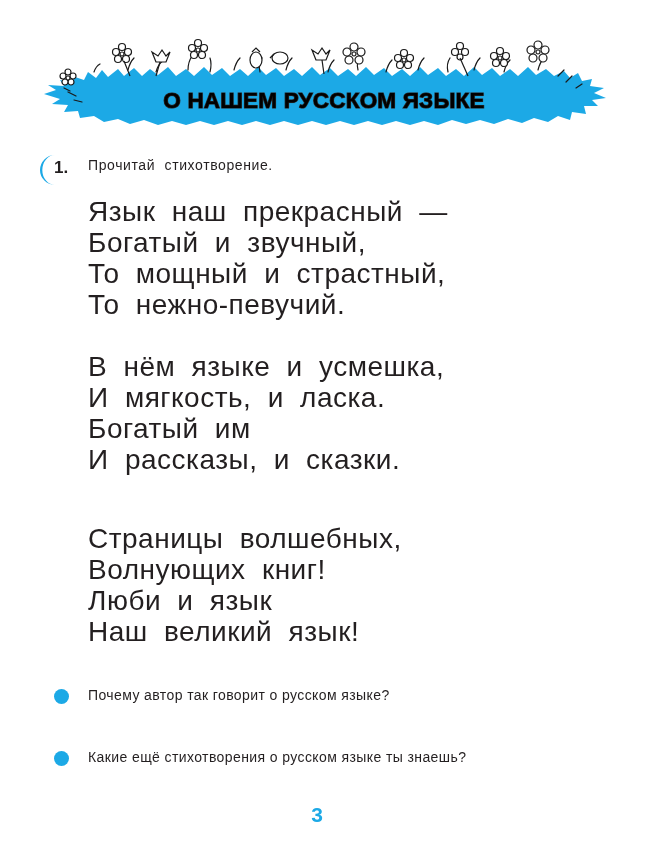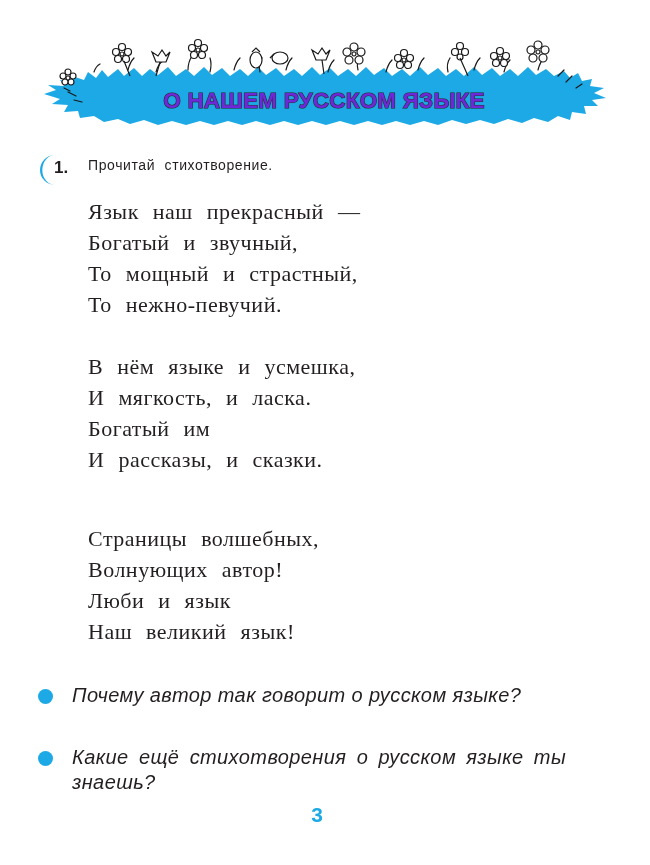--- a/index.html
+++ b/index.html
@@ -26,21 +26,21 @@
     .banner-title {
       position: absolute;
       left: 0;
       width: 572px;
       top: 52px;
       text-align: center;
       font-family: "Liberation Sans", "DejaVu Sans", sans-serif;
       font-weight: bold;
       font-size: 22.5px;
       letter-spacing: 0.2px;
-      color: #6d28d9;
+      color: #000000;
       -webkit-text-stroke: 1.1px #2a2a2a;
       paint-order: stroke fill;
       text-shadow: 0 0 1px #333;
     }
     .task {
       position: absolute;
       left: 38px;
       top: 153px;
       height: 34px;
     }
@@ -65,43 +65,41 @@
       top: 4px;
       white-space: nowrap;
       font-size: 14px;
       letter-spacing: 0.6px;
       word-spacing: 5px;
     }
     .poem {
       position: absolute;
       left: 88px;
       top: 196px;
-      font-size: 22px;
+      font-size: 28px;
       line-height: 31px;
       letter-spacing: 0.5px;
       word-spacing: 8px;
-      font-family: Liberation Serif, serif;
     }
     .stanza { margin: 0 0 31px 0; }
     .stanza:last-of-type { margin-bottom: 0; margin-top: 48px; }
     .line { display: block; white-space: nowrap; height: 31px; }
     .author {
       display: block;
       padding-left: 112px;
       white-space: nowrap;
       height: 31px;
     }
     .question {
       position: absolute;
-      left: 36px;
+      left: 52px;
       width: 530px;
-      font-size: 20px;
+      font-size: 14px;
       line-height: 25px;
       letter-spacing: 0.4px;
-      font-style: italic;
     }
     .question .dot {
       position: absolute;
       left: 2px;
       top: 6px;
       width: 15px;
       height: 15px;
       border-radius: 50%;
       background: #1ca9e6;
     }
@@ -261,21 +259,21 @@
     <span class="line">То нежно-певучий.</span>
   </div>
   <div class="stanza">
     <span class="line">В нём языке и усмешка,</span>
     <span class="line">И мягкость, и ласка.</span>
     <span class="line">Богатый им</span>
     <span class="line">И рассказы, и сказки.</span>
   </div>
   <div class="stanza">
     <span class="line">Страницы волшебных,</span>
-    <span class="line">Волнующих автор!</span>
+    <span class="line">Волнующих книг!</span>
     <span class="line">Люби и язык</span>
     <span class="line">Наш великий язык!</span>
   </div>
 </div>
 
 <div class="question q1">
   <span class="dot"></span>
   <span class="qtext">Почему автор так говорит о русском языке?</span>
 </div>
 

